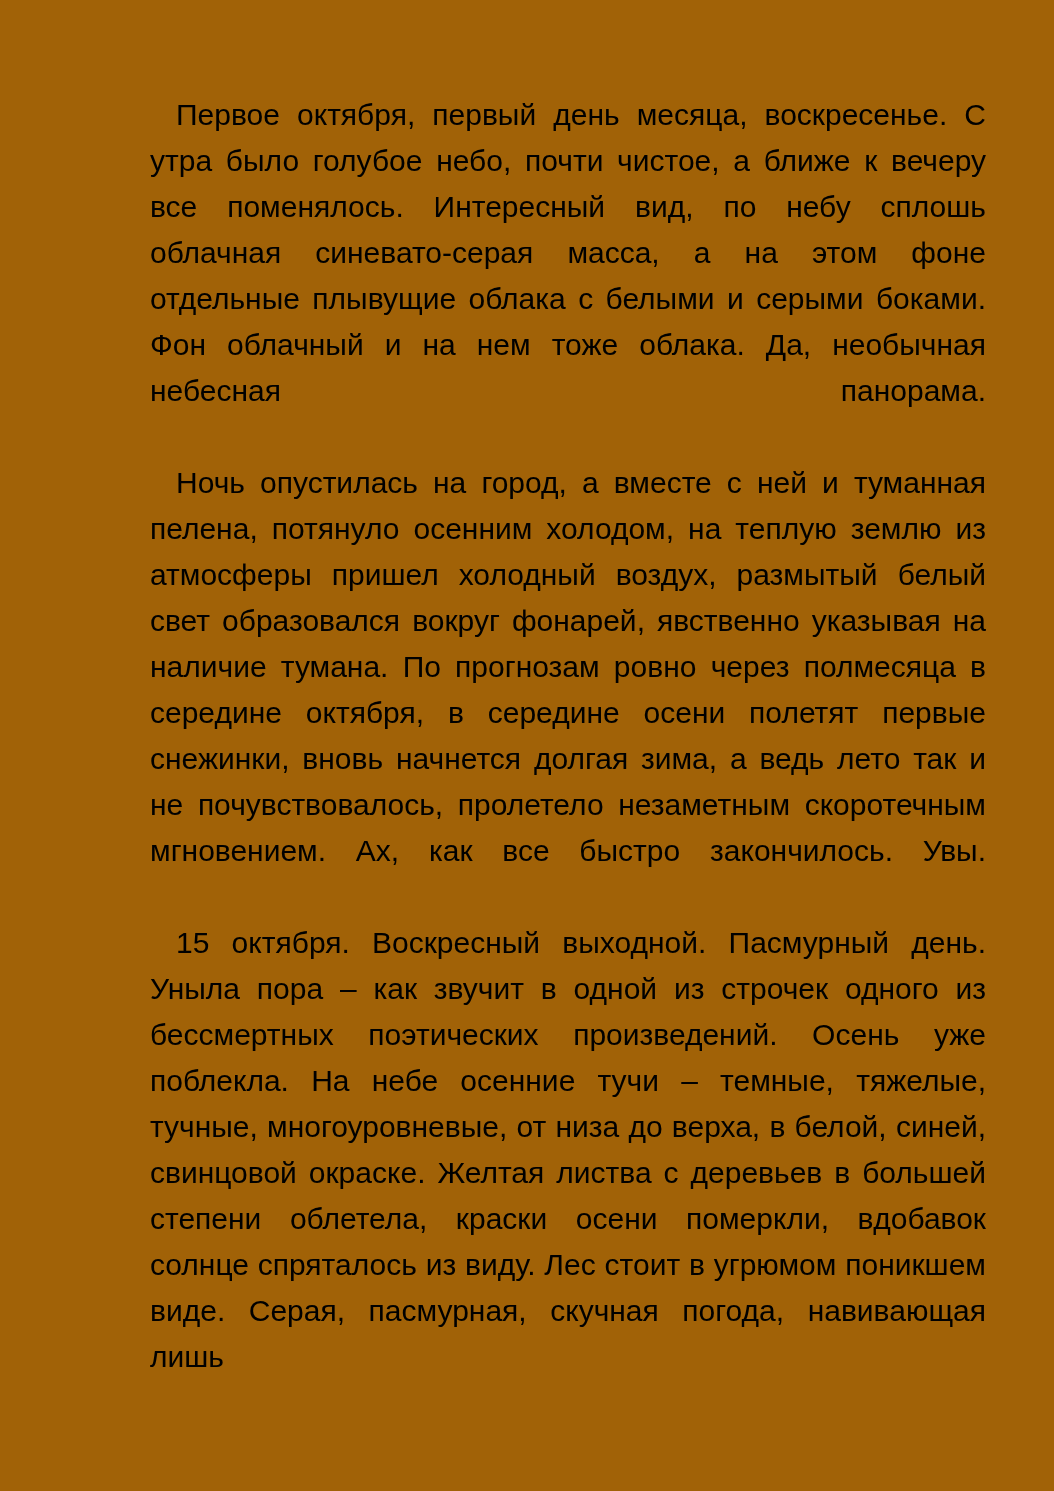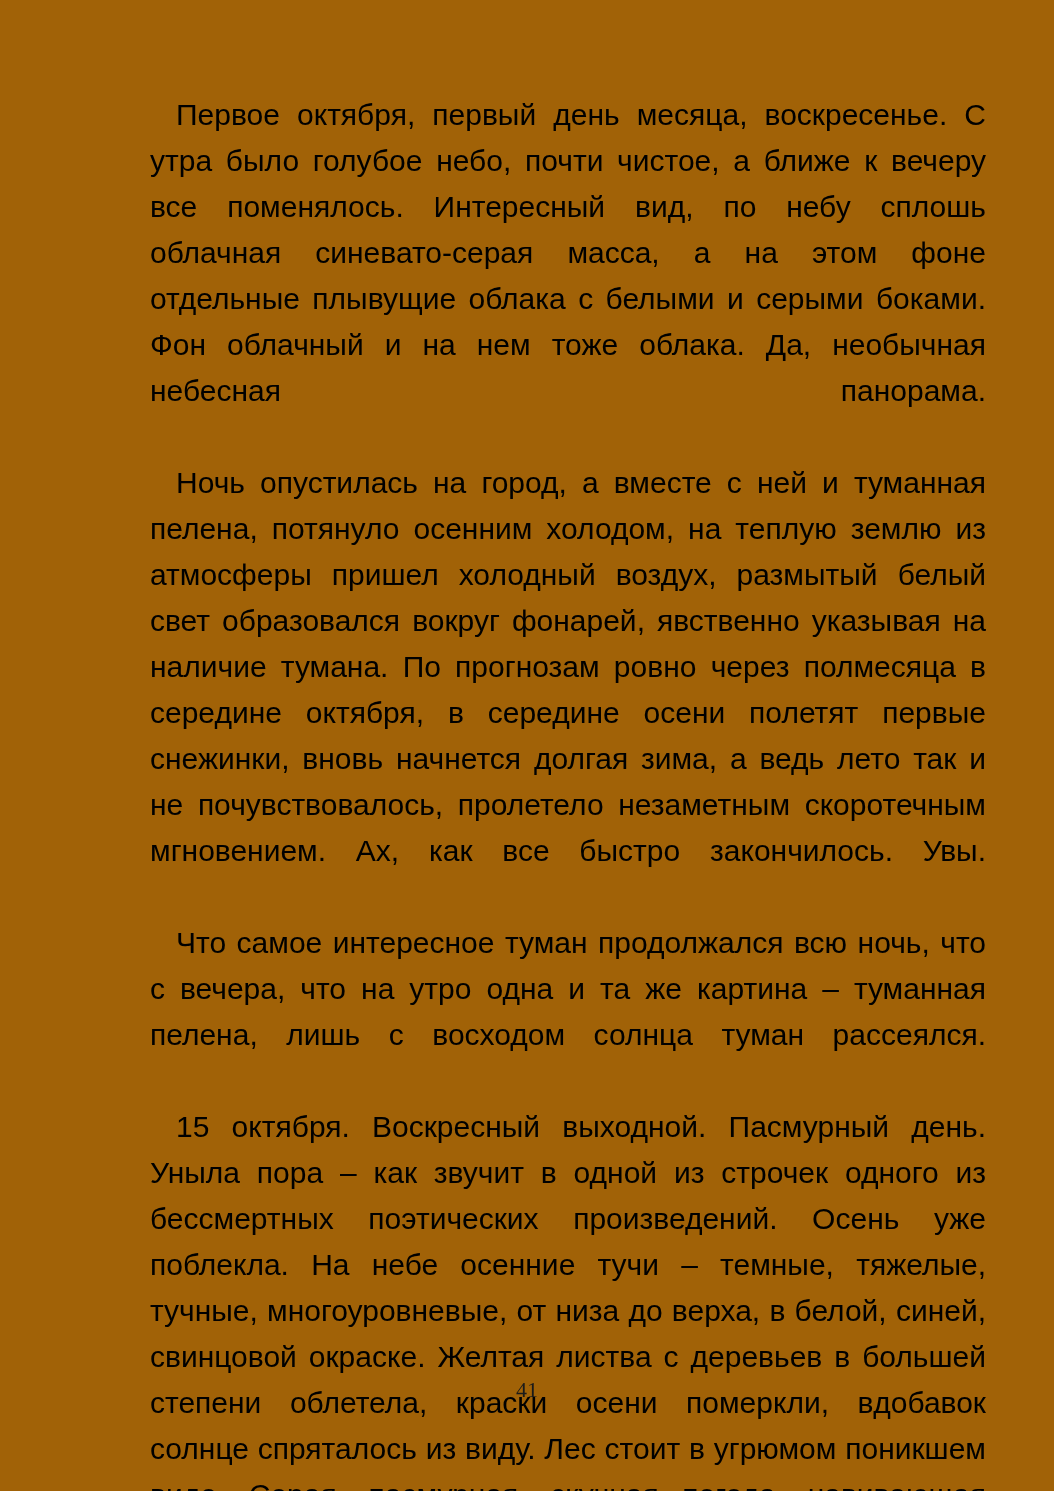--- a/index.html
+++ b/index.html
@@ -62,20 +62,18 @@
 </head>
 <body>
 
 <div class="page">
 
   <div class="text-body">
     <p class="para">Первое октября, первый день месяца, воскресенье. С утра было голубое небо, почти чистое, а ближе к вечеру все поменялось. Интересный вид, по небу сплошь облачная синевато-серая масса, а на этом фоне отдельные плывущие облака с белыми и серыми боками. Фон облачный и на нем тоже облака. Да, необычная небесная панорама.</p>
 
     <p class="para">Ночь опустилась на город, а вместе с ней и туманная пелена, потянуло осенним холодом, на теплую землю из атмосферы пришел холодный воздух, размытый белый свет образовался вокруг фонарей, явственно указывая на наличие тумана. По прогнозам ровно через полмесяца в середине октября, в середине осени полетят первые снежинки, вновь начнется долгая зима, а ведь лето так и не почувствовалось, пролетело незаметным скоротечным мгновением. Ах, как все быстро закончилось. Увы.</p>
 
-    <p class="para">Что самое интересное туман продолжался всю ночь, что с вечера, что на утро одна и та же картина – туманная пелена, лишь с восходом солнца туман рассеялся.</p>
 
     <p class="para">15 октября. Воскресный выходной. Пасмурный день. Уныла пора – как звучит в одной из строчек одного из бессмертных поэтических произведений. Осень уже поблекла. На небе осенние тучи – темные, тяжелые, тучные, многоуровневые, от низа до верха, в белой, синей, свинцовой окраске. Желтая листва с деревьев в большей степени облетела, краски осени померкли, вдобавок солнце спряталось из виду. Лес стоит в угрюмом поникшем виде. Серая, пасмурная, скучная погода, навивающая лишь</p>
   </div>
 
-  <div class="page-number">41</div>
 
 </div>
 
 </body></html>

